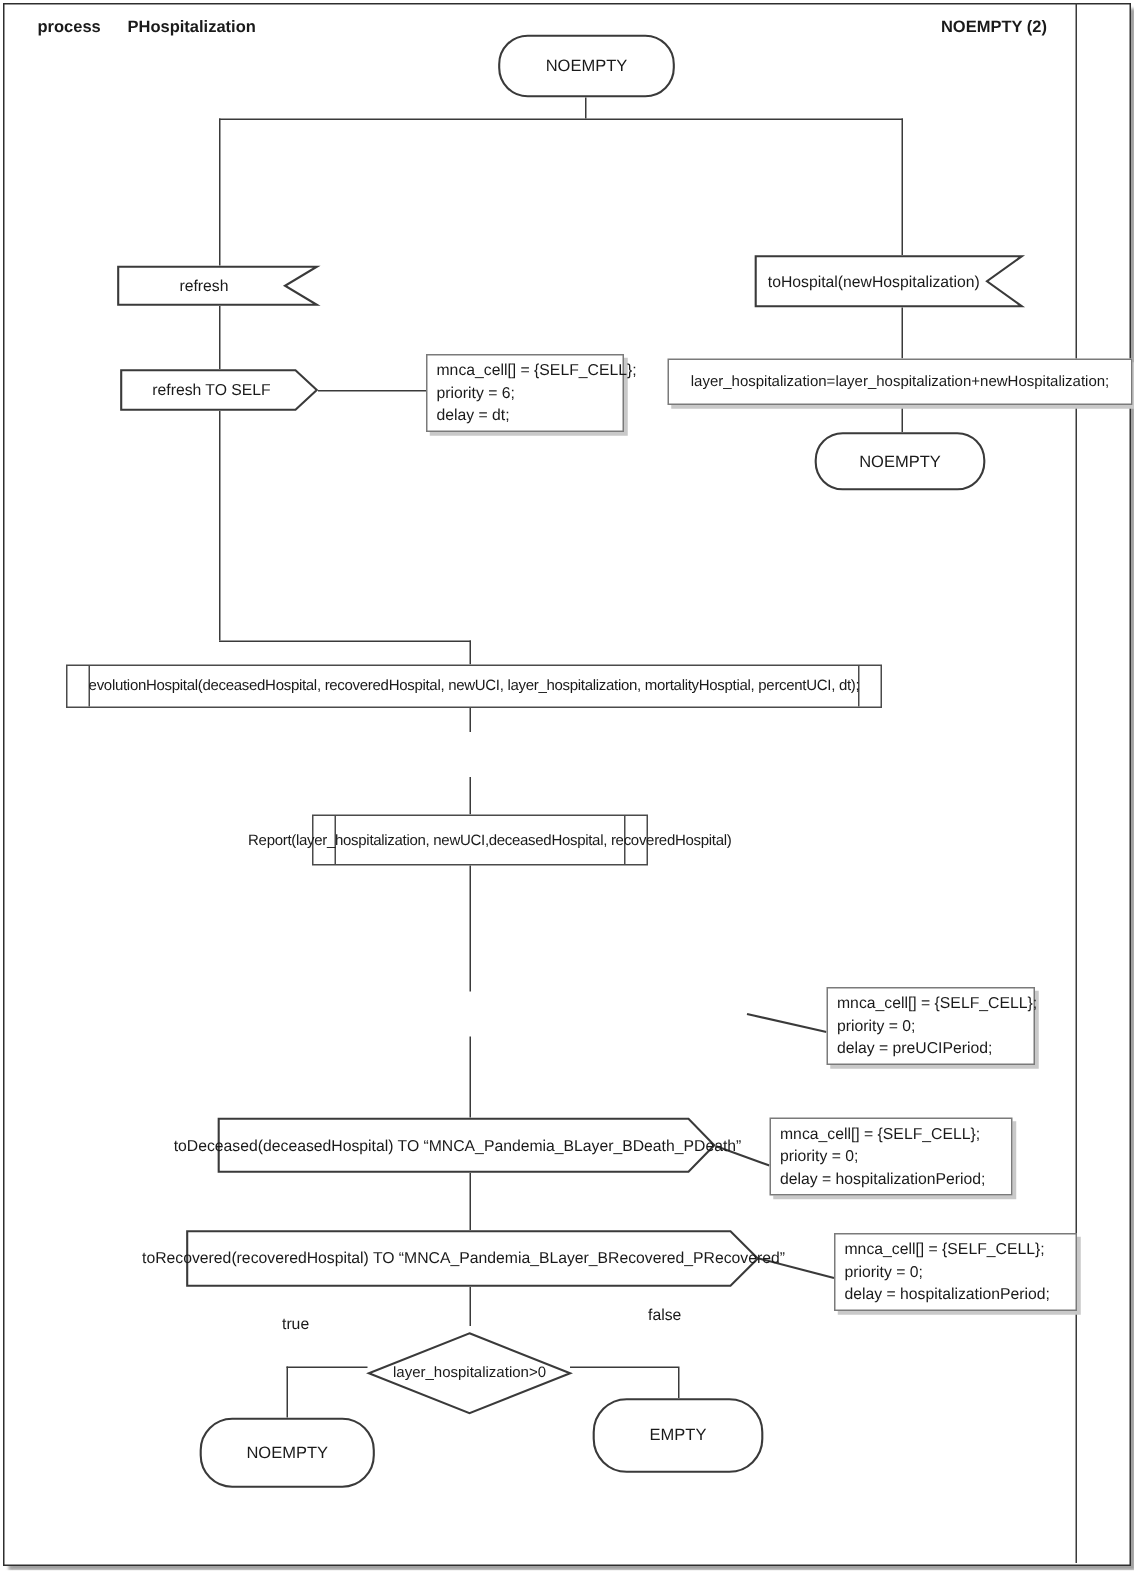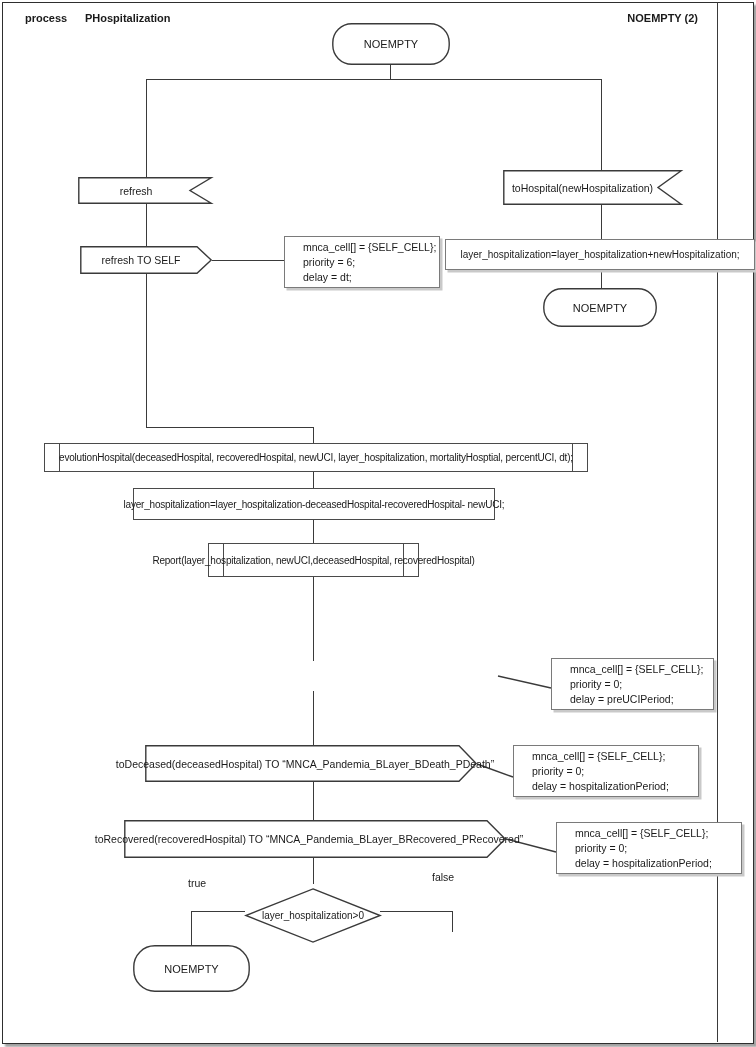--- a/index.html
+++ b/index.html
@@ -11,21 +11,21 @@
   .v{position:absolute;width:1.4px;background:#3a3a3a;}
   .shape{position:absolute;display:flex;align-items:center;justify-content:center;}
   .shape svg{position:absolute;left:0;top:0;overflow:visible;}
   .lbl{position:relative;font-size:10.5px;white-space:nowrap;z-index:2;}
   .state .lbl{font-size:11px;}
   .rectbox{position:absolute;background:#fff;border:1.3px solid #4a4a4a;
            display:flex;align-items:center;justify-content:center;}
   .shadowed{border-color:#7a7a7a;box-shadow:2.5px 2.5px 0 #c9c9c9;}
   .sub-line{position:absolute;top:0;bottom:0;width:1.2px;background:#4a4a4a;}
   .note{position:absolute;background:#fff;border:1.3px solid#7a7a7a;
-        box-shadow:2.5px 2.5px 0 #c9c9c9;padding:3px 18px;z-index:3;}
+        box-shadow:2.5px 2.5px 0 #c9c9c9;padding:3px 6px;z-index:3;}
   .note div{font-size:10.5px;line-height:15px;white-space:nowrap;}
   .hdr{position:absolute;font-size:11px;font-weight:bold;white-space:nowrap;text-align:right;}
   .tag{position:absolute;font-size:10.5px;white-space:nowrap;}
   .diag-overlay{position:absolute;left:0;top:0;z-index:1;}
 </style>
 </head>
 <body>
 
 <div id="canvas">
 
@@ -108,25 +108,22 @@
       </svg>
     <span class="lbl">NOEMPTY</span>
   </div>
 
   <div class="rectbox" style="left:44px;top:443px;width:542px;height:27px;">
     <div class="sub-line" style="left:14px;"></div>
     <div class="sub-line" style="right:14px;"></div>
     <span class="lbl" style="font-size:10px;letter-spacing:-0.2px;">evolutionHospital(deceasedHospital, recoveredHospital, newUCI, layer_hospitalization, mortalityHosptial, percentUCI, dt);</span>
   </div>
 
-  <div class="rectbox" style="left:133px;top:488px;width:360px;height:30px;">
-    <span class="lbl" style="font-size:10px;letter-spacing:-0.2px;">layer_hospitalization=layer_hospitalization-deceasedHospital-recoveredHospital- newUCI;</span>
-  </div>
 
-  <div class="rectbox" style="left:208px;top:543px;width:209px;height:32px;">
+  <div class="rectbox" style="left:208px;top:543px;width:209px;height:32px;padding-left:13px;">
     <div class="sub-line" style="left:14px;"></div>
     <div class="sub-line" style="right:14px;"></div>
     <span class="lbl" style="font-size:10px;letter-spacing:-0.2px;">Report(layer_hospitalization, newUCI,deceasedHospital, recoveredHospital)</span>
   </div>
 
 
   <div class="note" style="left:551px;top:658px;width:125px;height:44px;">
     <div>mnca_cell[] = {SELF_CELL};</div>
     <div>priority = 0;</div>
     <div>delay = preUCIPeriod;</div>
@@ -168,14 +165,20 @@
     <span class="lbl" style="font-size:10px;">layer_hospitalization&gt;0</span>
   </div>
 
   <div class="shape state" style="left:133px;top:945px;width:117px;height:47px;">
     <svg width="117" height="47">
         <rect x="0.8" y="0.8" width="115.4" height="45.4" rx="21" fill="#fff" stroke="#3a3a3a" stroke-width="1.4"></rect>
       </svg>
     <span class="lbl">NOEMPTY</span>
   </div>
 
+  <div class="shape state" style="left:395px;top:932px;width:114px;height:50px;">
+    <svg width="114" height="50">
+        <rect x="0.8" y="0.8" width="112.4" height="48.4" rx="22" fill="#fff" stroke="#3a3a3a" stroke-width="1.4"></rect>
+      </svg>
+    <span class="lbl">EMPTY</span>
+  </div>
 
 </div>
 
 </body></html>

